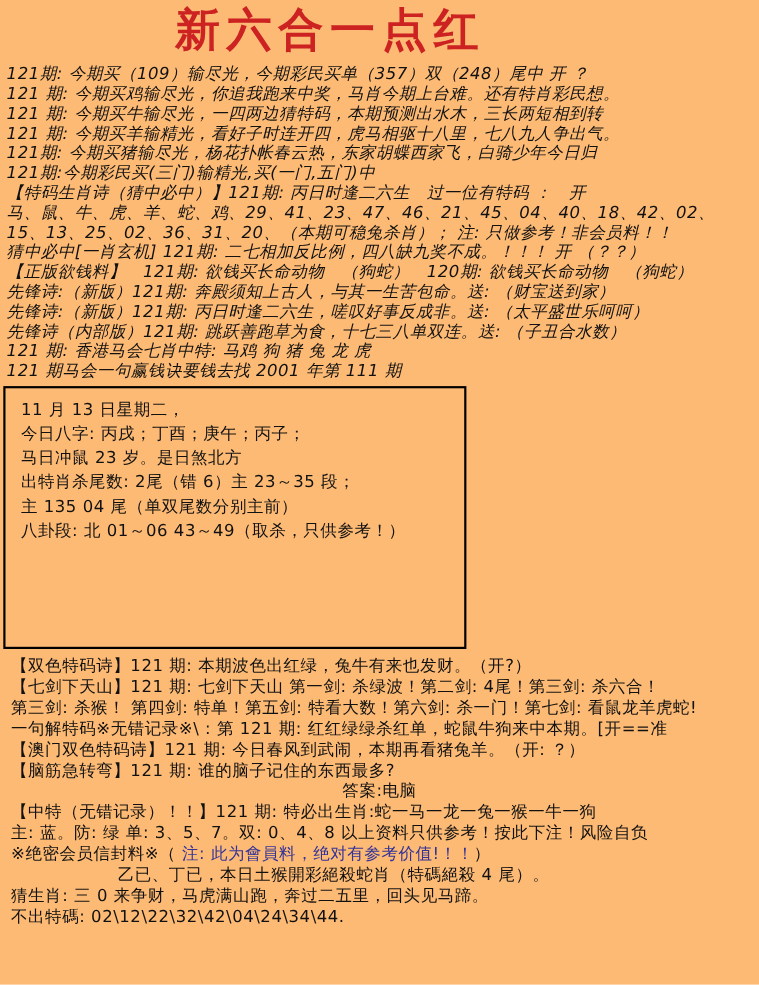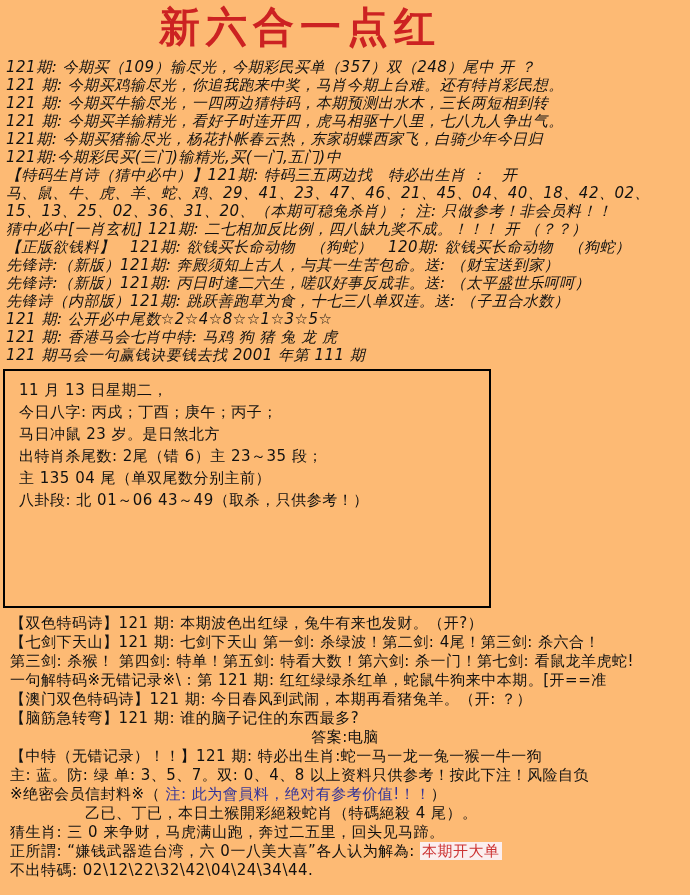--- a/index.html
+++ b/index.html
@@ -15,52 +15,51 @@
     transform:translateX(-45px);
     letter-spacing:6px;white-space:nowrap;
   }
   .line{
     font-size:15px;line-height:18px;white-space:nowrap;
     padding-left:6px;letter-spacing:0.5px;font-style:italic;
   }
   .bline{font-size:15px;line-height:19px;white-space:nowrap;padding-left:10px;letter-spacing:0.5px;}
   .info-box{
     box-sizing:border-box;
-    width:488px;height:239px;margin:5px 0 6px 3px;
+    width:421px;height:239px;margin:5px 0 6px 3px;
     border:2px solid #000000;
     padding:8px 0 0 14px;
   }
   .info-box .bxline{font-size:15px;line-height:22px;white-space:nowrap;letter-spacing:0.5px;}
   .centered{text-align:center;padding-left:0;}
-  .indent{padding-left:85px;}
+  .indent{padding-left:85px;margin-left:22px;}
   .blue{color:#333399;}
   .red{color:#cc3333;background:#fbeeee;padding:0 2px;}
 </style>
 </head>
 <body>
 
 <div class="page">
 
   <div class="title">新六合一点红</div>
 
   <div class="line">121期: 今期买（109）输尽光，今期彩民买单（357）双（248）尾中 开 ？</div>
   <div class="line">121 期: 今期买鸡输尽光，你追我跑来中奖，马肖今期上台难。还有特肖彩民想。</div>
   <div class="line">121 期: 今期买牛输尽光，一四两边猜特码，本期预测出水木，三长两短相到转</div>
   <div class="line">121 期: 今期买羊输精光，看好子时连开四，虎马相驱十八里，七八九人争出气。</div>
   <div class="line">121期: 今期买猪输尽光，杨花扑帐春云热，东家胡蝶西家飞，白骑少年今日归</div>
   <div class="line">121期:今期彩民买(三门)输精光,买(一门,五门)中</div>
-  <div class="line">【特码生肖诗（猜中必中）】121期: 特码三五两边找　特必出生肖 ：　开</div>
+  <div class="line">【特码生肖诗（猜中必中）】121期: 丙日时逢二六生　过一位有特码 ：　开</div>
   <div class="line">马、鼠、牛、虎、羊、蛇、鸡、29、41、23、47、46、21、45、04、40、18、42、02、</div>
   <div class="line">15、13、25、02、36、31、20、（本期可稳兔杀肖）； 注: 只做参考！非会员料！！</div>
   <div class="line">猜中必中[一肖玄机] 121期: 二七相加反比例，四八缺九奖不成。！！！ 开 （？？）</div>
   <div class="line">【正版欲钱料】　121期: 欲钱买长命动物　（狗蛇）　120期: 欲钱买长命动物　（狗蛇）</div>
   <div class="line">先锋诗:（新版）121期: 奔殿须知上古人，与其一生苦包命。送: （财宝送到家）</div>
   <div class="line">先锋诗:（新版）121期: 丙日时逢二六生，嗟叹好事反成非。送: （太平盛世乐呵呵）</div>
   <div class="line">先锋诗（内部版）121期: 跳跃善跑草为食，十七三八单双连。送: （子丑合水数）</div>
-  <div class="line">121 期: 公开必中尾数☆2☆4☆8☆☆1☆3☆5☆</div>
   <div class="line">121 期: 香港马会七肖中特: 马鸡 狗 猪 兔 龙 虎</div>
   <div class="line">121 期马会一句赢钱诀要钱去找 2001 年第 111 期</div>
 
   <div class="info-box">
     <div class="bxline">11 月 13 日星期二，</div>
     <div class="bxline">今日八字: 丙戌；丁酉；庚午；丙子；</div>
     <div class="bxline">马日冲鼠 23 岁。是日煞北方</div>
     <div class="bxline">出特肖杀尾数: 2尾（错 6）主 23～35 段；</div>
     <div class="bxline">主 135 04 尾（单双尾数分别主前）</div>
     <div class="bxline">八卦段: 北 01～06 43～49（取杀，只供参考！）</div>
@@ -74,18 +73,15 @@
   <div class="bline">【脑筋急转弯】121 期: 谁的脑子记住的东西最多?</div>
   <div class="bline centered">答案:电脑</div>
   <div class="bline">【中特（无错记录）！！】121 期: 特必出生肖:蛇一马一龙一兔一猴一牛一狗</div>
   <div class="bline">主: 蓝。防: 绿 单: 3、5、7。双: 0、4、8 以上资料只供参考！按此下注！风险自负</div>
 
   <div class="bline">
     <span>※绝密会员信封料※（ </span><span class="blue">注: 此为會員料，绝对有参考价值!！！</span><span>）</span>
   </div>
   <div class="bline indent">乙已、丁已，本日土猴開彩絕殺蛇肖（特碼絕殺 4 尾）。</div>
   <div class="bline">猜生肖: 三 0 来争财，马虎满山跑，奔过二五里，回头见马蹄。</div>
-  <div class="bline">
-    <span>正所謂: “嫌钱武器造台湾，六 0一八美大喜”各人认为解為: </span><span class="red">本期开大单</span>
-  </div>
   <div class="bline">不出特碼: 02\12\22\32\42\04\24\34\44.</div>
 
 </div>
 
 </body></html>

